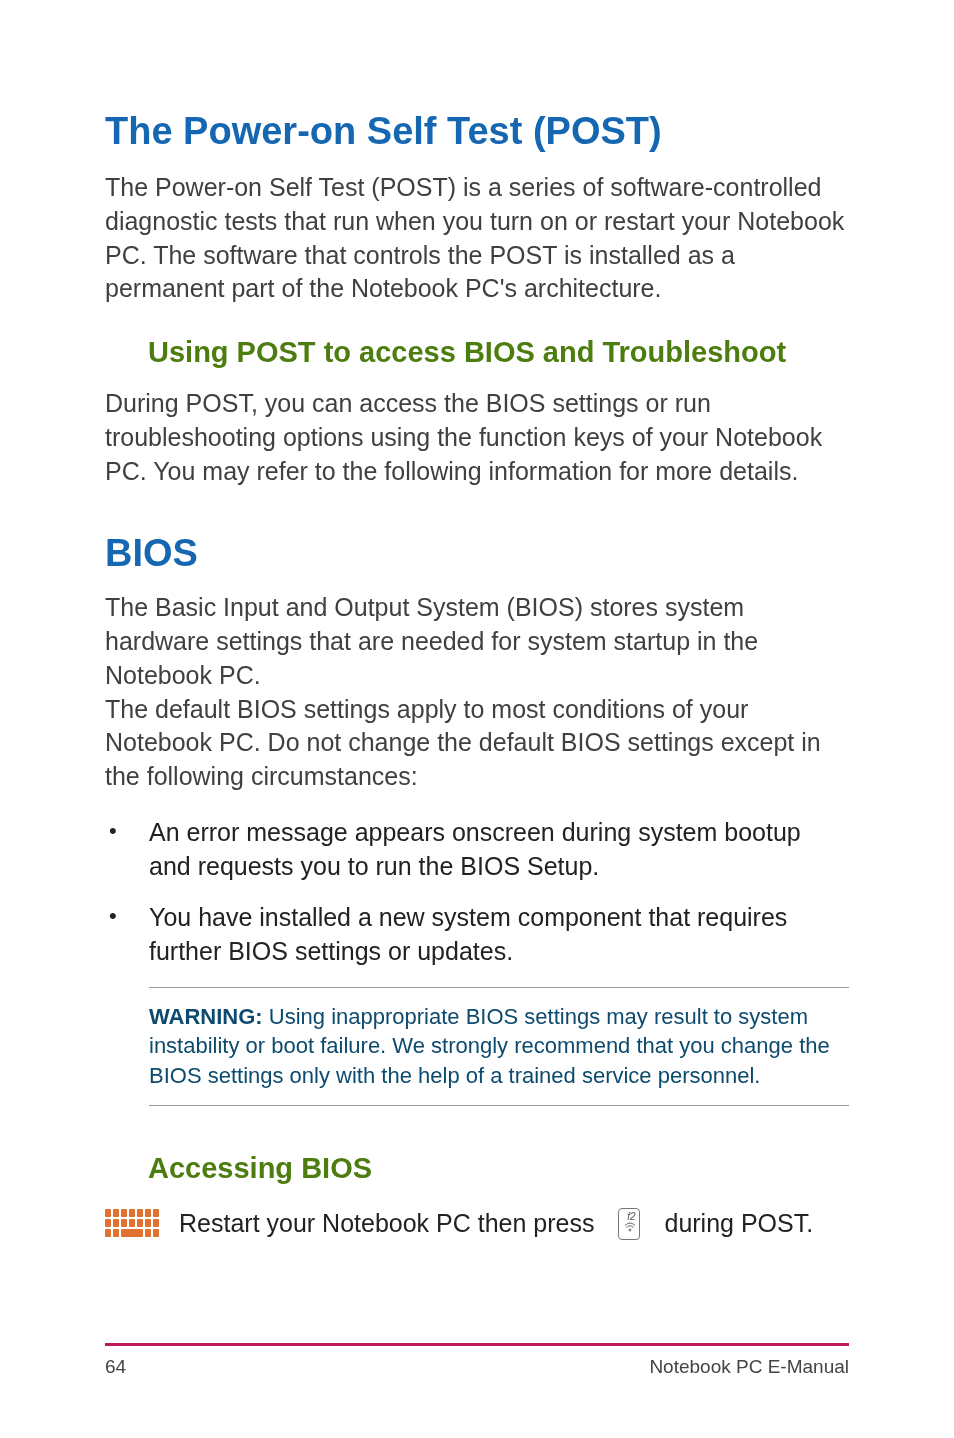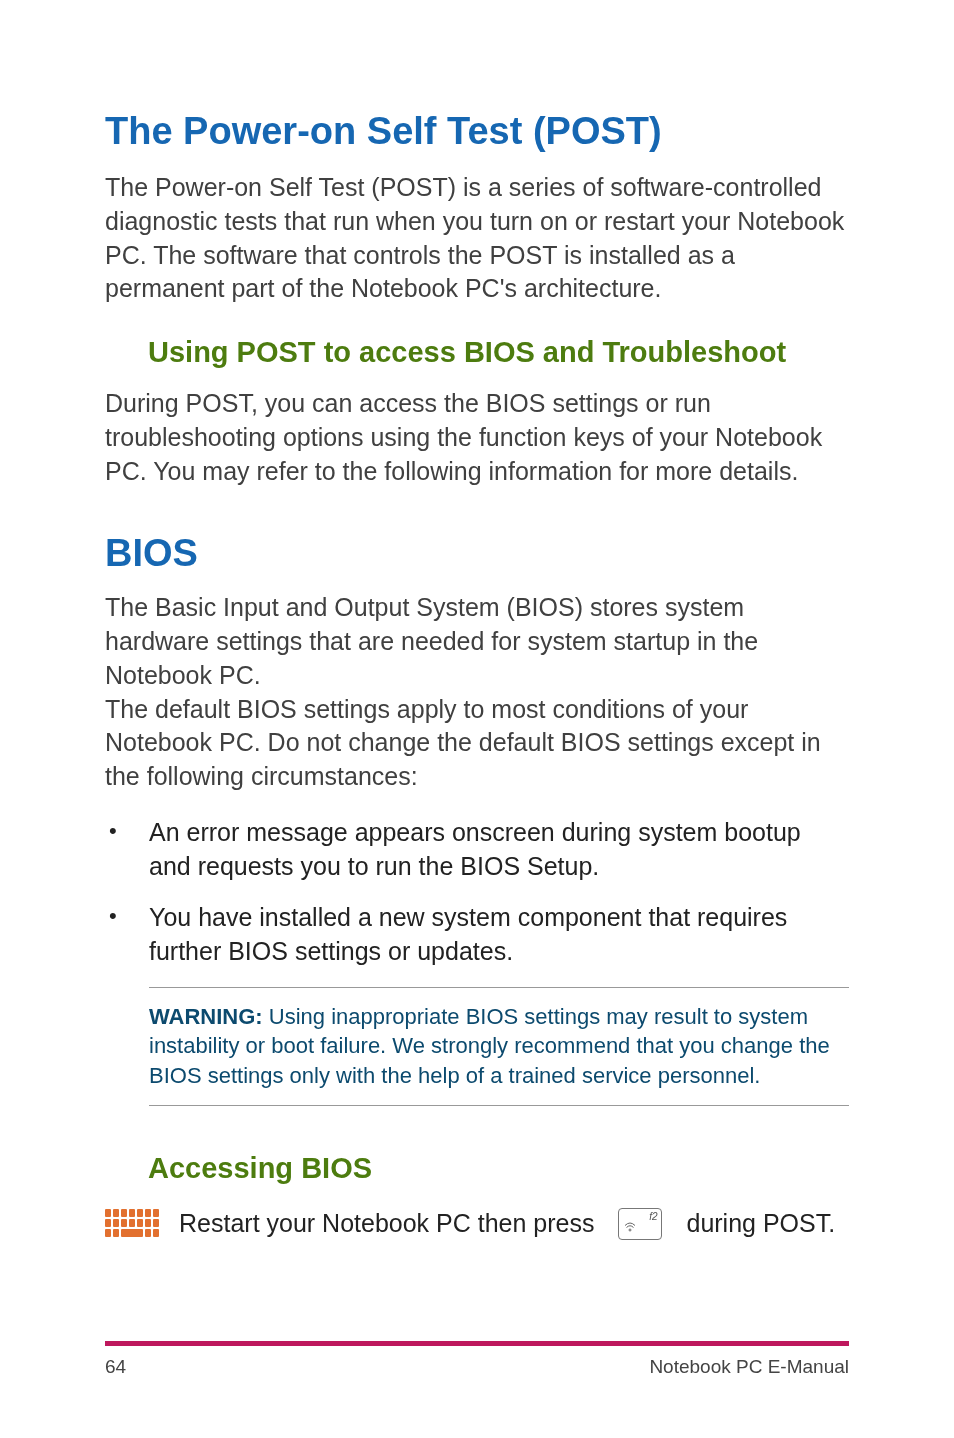--- a/index.html
+++ b/index.html
@@ -112,21 +112,21 @@
       line-height: 1.35;
       display: flex;
       align-items: center;
       gap: 22px;
       flex-wrap: wrap;
     }
     .f2-key {
       display: inline-flex;
       border: 1.5px solid #777;
       border-radius: 4px;
-      width: 44px;
+      width: 22px;
       height: 32px;
       position: relative;
       vertical-align: middle;
       margin: 0 2px;
     }
     .f2-key .wifi {
       position: absolute;
       left: 5px;
       bottom: 3px;
       font-size: 11px;
@@ -138,21 +138,21 @@
       top: 1px;
       font-size: 10px;
       font-style: italic;
       color: #555;
     }
     .footer {
       position: absolute;
       bottom: 60px;
       left: 105px;
       right: 105px;
-      border-top: 5px solid #be185d;
+      border-top: 3px solid #be185d;
       padding-top: 10px;
       display: flex;
       justify-content: space-between;
       color: #444;
       font-size: 19px;
     }
   </style>
 </head>
 <body>
 

